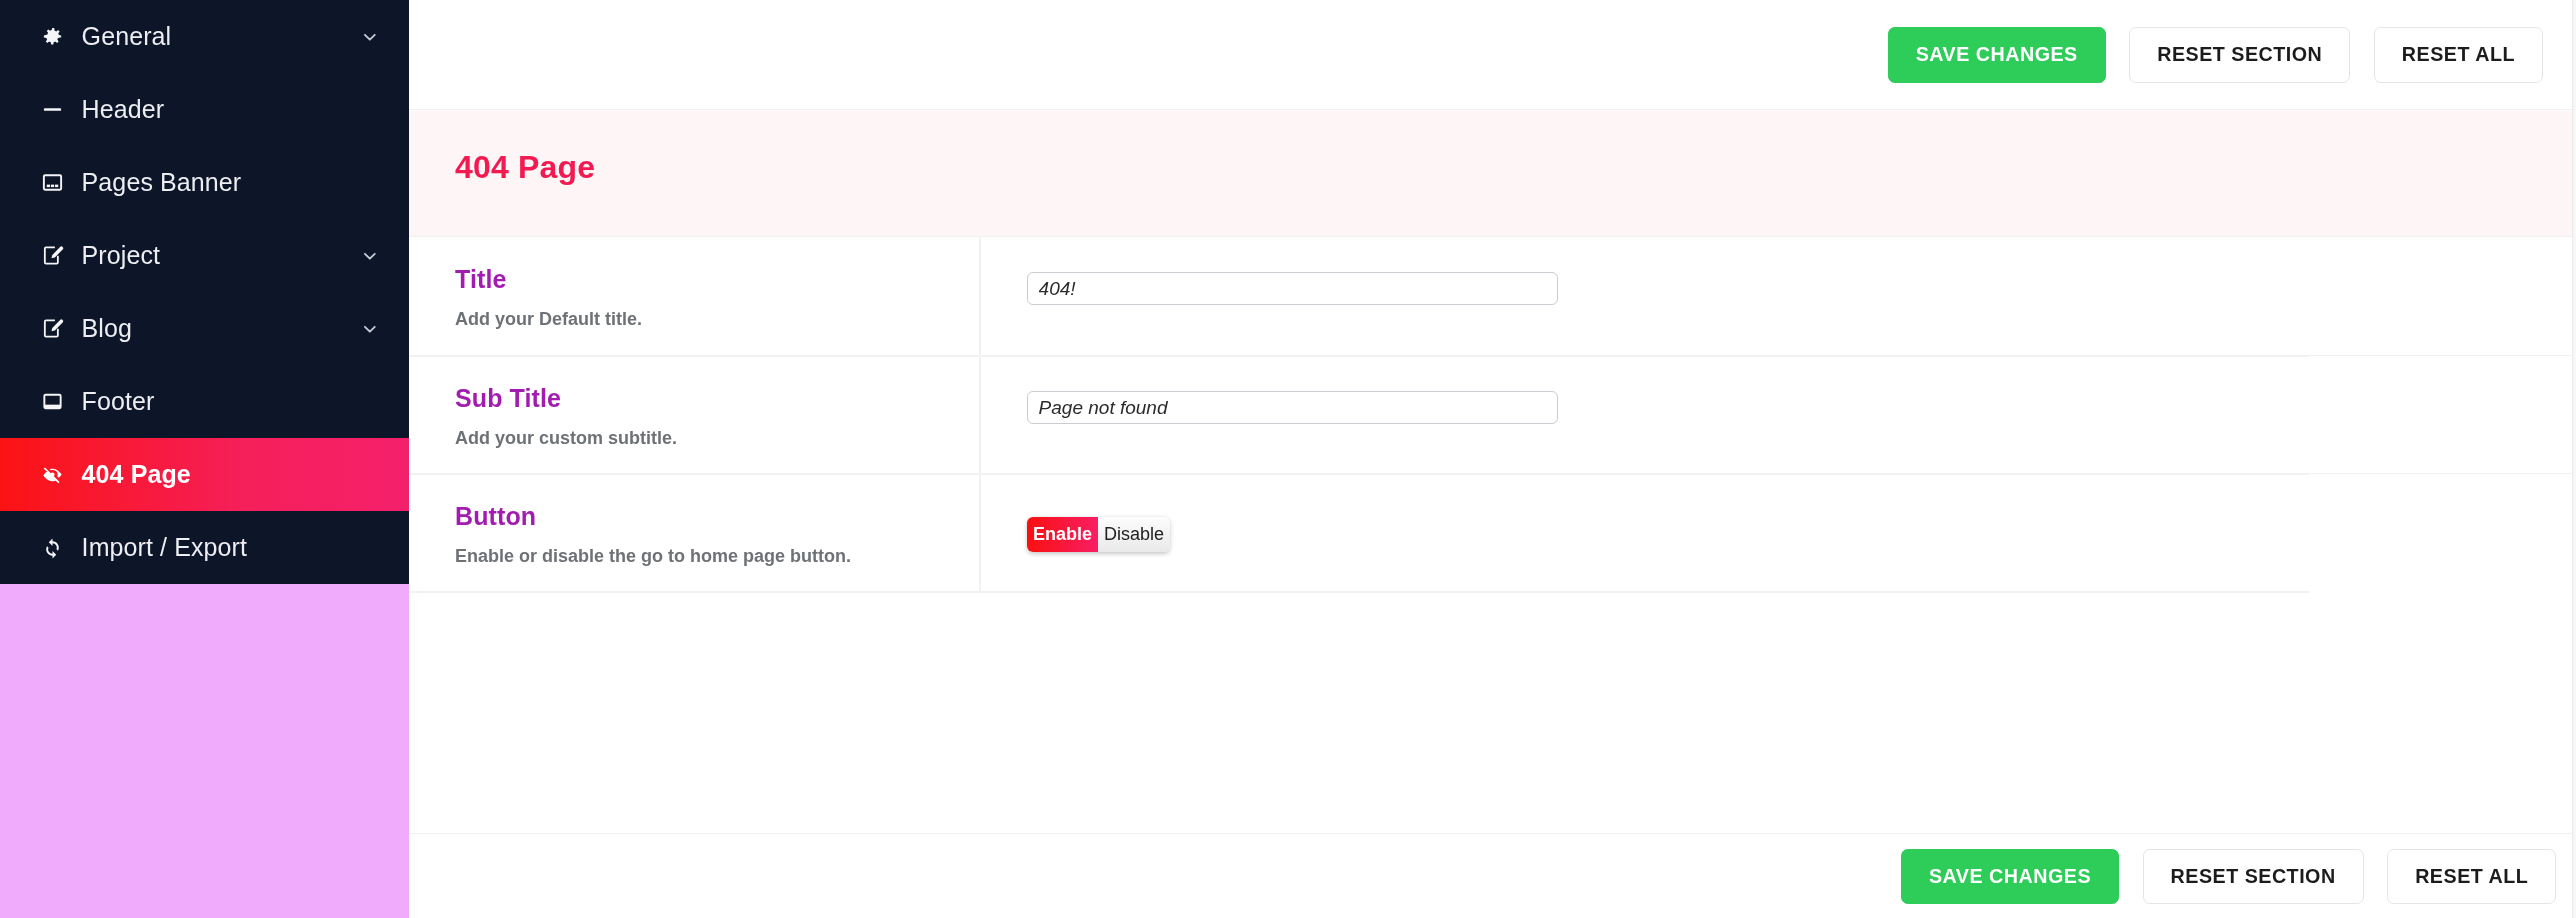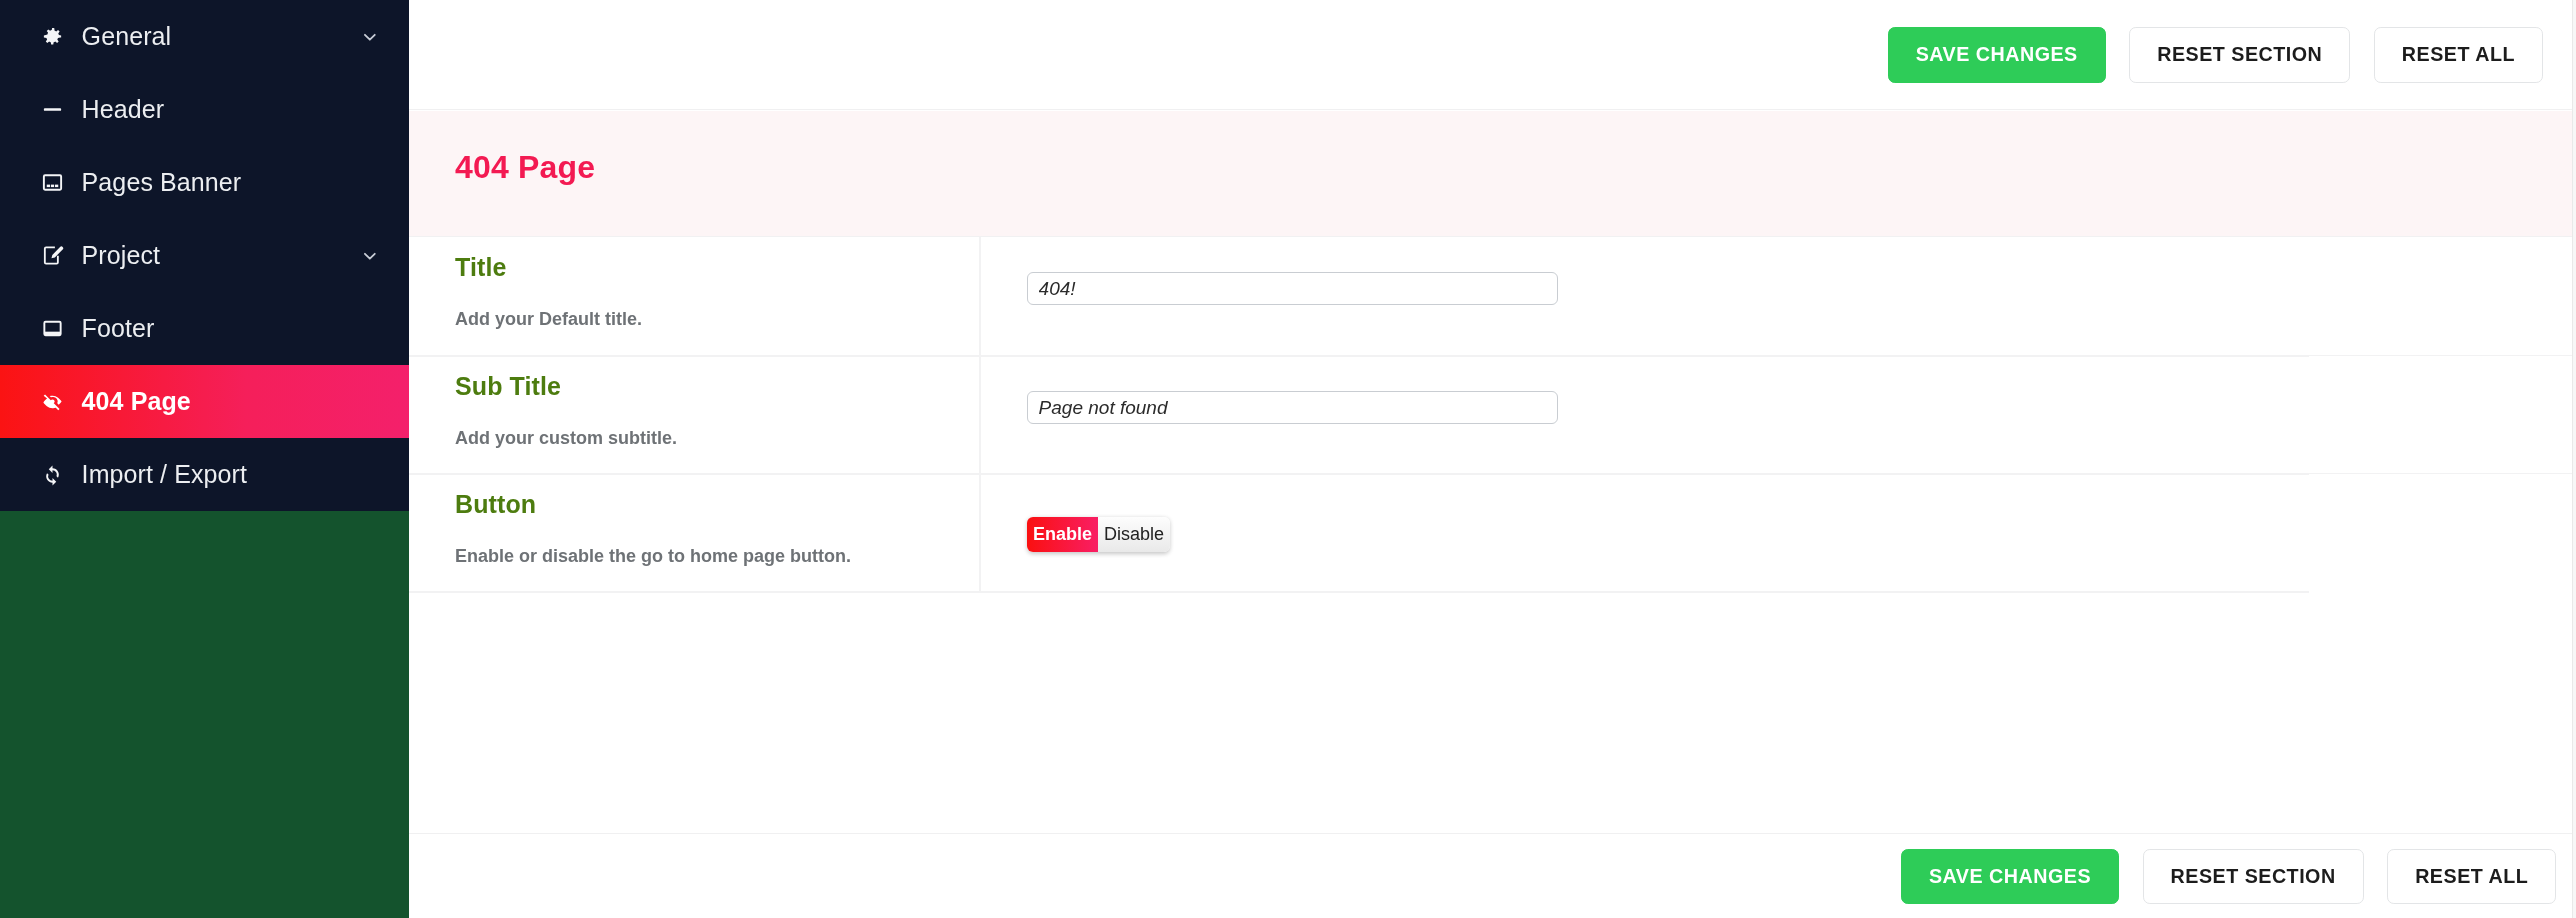--- a/index.html
+++ b/index.html
@@ -7,21 +7,21 @@
     width:2576px; height:919px;
     font-family:"Liberation Sans", sans-serif;
     background:#ffffff;
     overflow:hidden;
   }
   #app { position:relative; width:2576px; height:919px; background:#f1f1f1; }
 
   
   #sidebar {
     position:absolute; left:0; top:0; width:409px; height:919px;
-    background:#14532d;
+    background:#f0abfc;
   }
   #sidebar-nav { background:#0d1529; }
   .nav-item {
     position:relative; display:flex; align-items:center;
     height:73px; padding:0 29px 0 41px; cursor:pointer;
   }
   .nav-item .ic {
     width:33px; flex:0 0 33px; display:flex; align-items:center; justify-content:flex-start;
     color:#f4f5f7;
   }
@@ -76,22 +76,22 @@
   }
   .row { position:relative; height:118px; }
   .row + .row { border-top:1.5px solid #f2f2f3; }
   .row .divider {
     position:absolute; left:570px; top:0; bottom:0; width:1.5px; background:#f2f2f3;
   }
   .row .rowline {
     position:absolute; left:0; right:267px; bottom:-1.5px; height:1.5px; background:#f2f2f3;
   }
   .row .label {
-    position:absolute; left:46px; top:16px;
-    font-size:25px; font-weight:700; color:#4d7c0f; letter-spacing:0.1px;
+    position:absolute; left:46px; top:28px;
+    font-size:25px; font-weight:700; color:#a21caf; letter-spacing:0.1px;
   }
   .row .hint {
     position:absolute; left:46px; top:72px;
     font-size:18px; color:#6e7276; font-weight:700;
   }
   .row .control { position:absolute; left:618px; top:0; }
 
   .field {
     width:531px; height:33px;
     border:1.5px solid #c9cdd2; border-radius:6px; background:#ffffff;
@@ -174,20 +174,34 @@
           <span class="lbl">Pages Banner</span>
         </div>
         <div class="nav-item">
           <span class="ic">
             <svg width="23" height="23" viewBox="0 0 24 24" fill="none" stroke="currentColor" stroke-width="1.9">
               <path d="M14.5 3.5H5.3A1.3 1.3 0 004 4.8v14.4a1.3 1.3 0 001.3 1.3h11a1.3 1.3 0 001.3-1.3v-7"></path>
               <path d="M19.9 3.1a1.9 1.9 0 012.7 2.7l-8.2 8.2-3.5.9.9-3.5z" fill="currentColor" stroke="none"></path>
             </svg>
           </span>
           <span class="lbl">Project</span>
+          <span class="chev">
+            <svg width="19.7" height="19.7" viewBox="0 0 24 24" fill="none" stroke="currentColor" stroke-width="2.2" stroke-linecap="round" stroke-linejoin="round">
+              <polyline points="6 9.5 12 15.5 18 9.5"></polyline>
+            </svg>
+          </span>
+        </div>
+        <div class="nav-item">
+          <span class="ic">
+            <svg width="23" height="23" viewBox="0 0 24 24" fill="none" stroke="currentColor" stroke-width="1.9">
+              <path d="M14.5 3.5H5.3A1.3 1.3 0 004 4.8v14.4a1.3 1.3 0 001.3 1.3h11a1.3 1.3 0 001.3-1.3v-7"></path>
+              <path d="M19.9 3.1a1.9 1.9 0 012.7 2.7l-8.2 8.2-3.5.9.9-3.5z" fill="currentColor" stroke="none"></path>
+            </svg>
+          </span>
+          <span class="lbl">Blog</span>
           <span class="chev">
             <svg width="19.7" height="19.7" viewBox="0 0 24 24" fill="none" stroke="currentColor" stroke-width="2.2" stroke-linecap="round" stroke-linejoin="round">
               <polyline points="6 9.5 12 15.5 18 9.5"></polyline>
             </svg>
           </span>
         </div>
         <div class="nav-item">
           <span class="ic">
             <svg width="23" height="23" viewBox="0 0 24 24" fill="none" stroke="currentColor" stroke-width="2">
               <rect x="3.5" y="5" width="17" height="14" rx="1.2"></rect>

